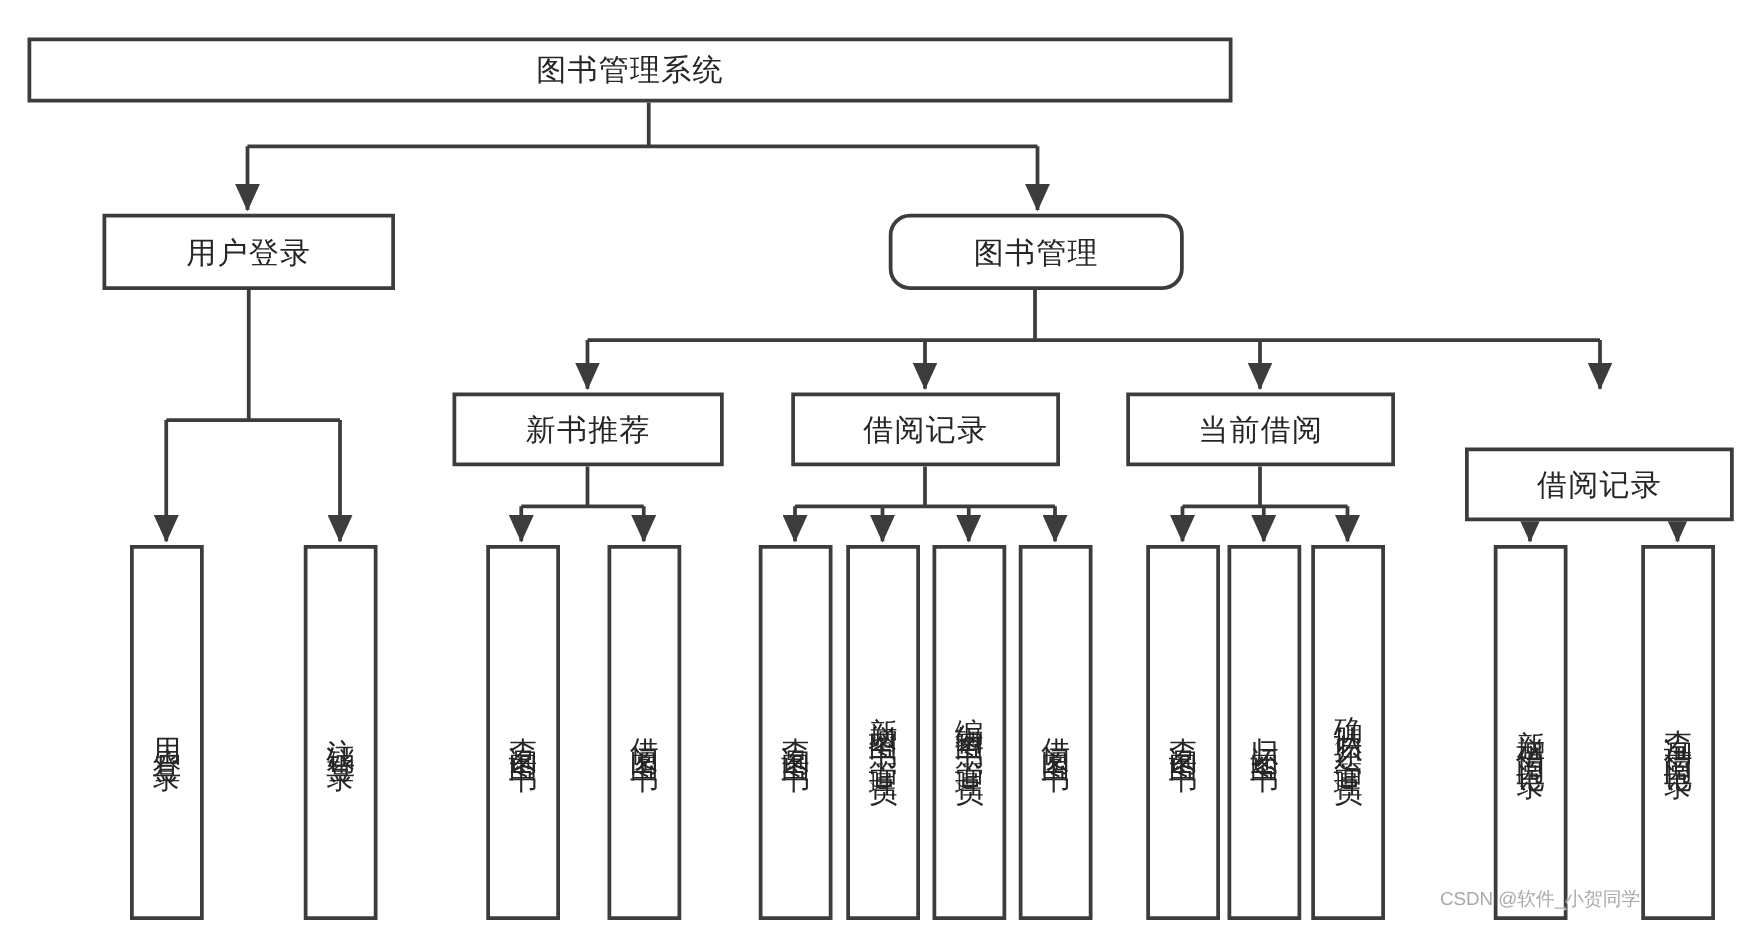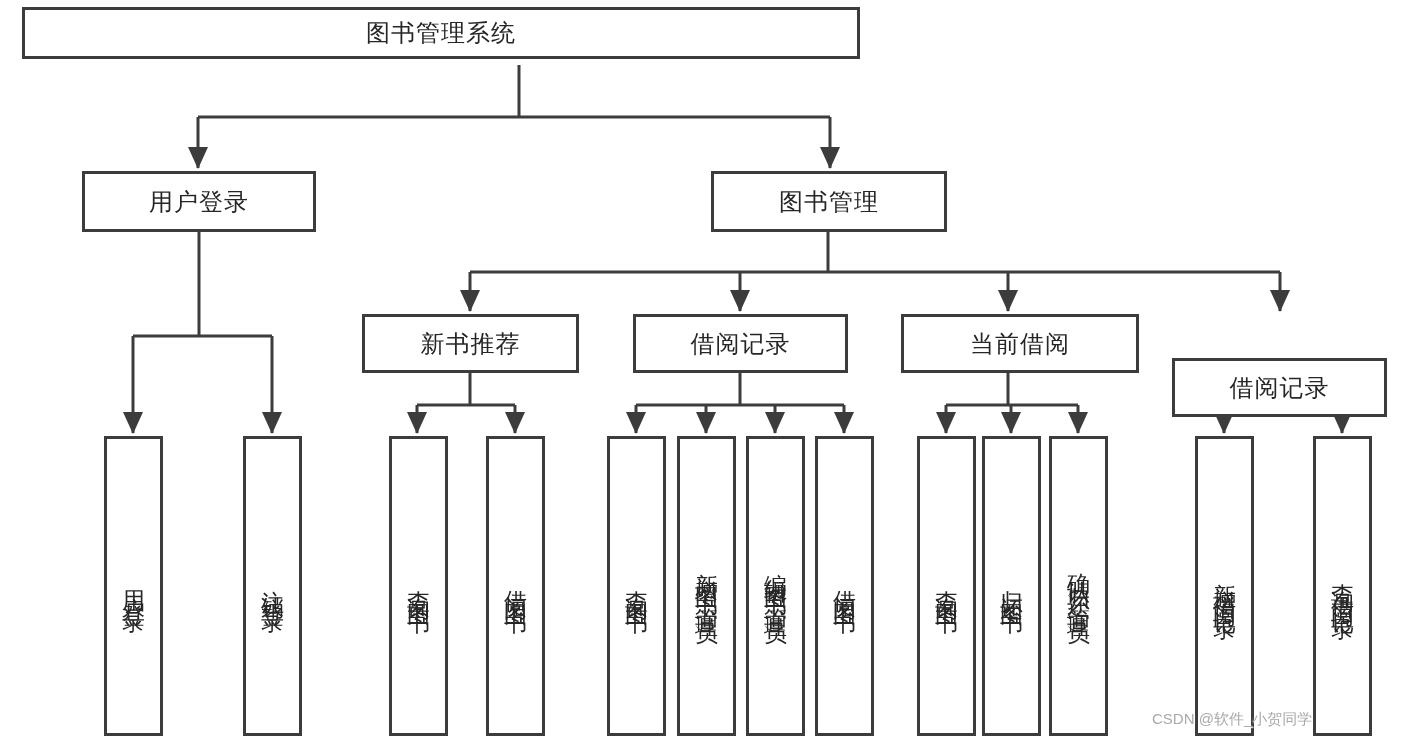--- a/index.html
+++ b/index.html
@@ -107,38 +107,38 @@
       <path d="M1011,405 L1011,433" marker-end="url(#arrow)"></path>
       <path d="M1078,405 L1078,433" marker-end="url(#arrow)"></path>
 
       <path d="M1280,373 L1280,405"></path>
       <path d="M1224,405 L1342,405"></path>
       <path d="M1224,405 L1224,433" marker-end="url(#arrow)"></path>
       <path d="M1342,405 L1342,433" marker-end="url(#arrow)"></path>
     </g>
   </svg>
 
-  <div class="node" style="left:22px; top:7px; width:838px; height:52px;">
+  <div class="node" style="left:22px; top:30px; width:964px; height:52px;">
     <span class="lbl">图书管理系统</span>
   </div>
 
   <div class="node" style="left:82px; top:171px; width:234px; height:61px;">
     <span class="lbl">用户登录</span>
   </div>
-  <div class="node" style="left:711px; top:171px; width:236px; height:61px;">
+  <div class="node" style="left:711px; top:171px; width:236px; height:61px;border-radius:17px;">
     <span class="lbl">图书管理</span>
   </div>
 
   <div class="node" style="left:362px; top:314px; width:217px; height:59px;">
     <span class="lbl">新书推荐</span>
   </div>
   <div class="node" style="left:633px; top:314px; width:215px; height:59px;">
     <span class="lbl">借阅记录</span>
   </div>
-  <div class="node" style="left:901px; top:314px; width:238px; height:59px;">
+  <div class="node" style="left:901px; top:314px; width:215px; height:59px;">
     <span class="lbl">当前借阅</span>
   </div>
   <div class="node" style="left:1172px; top:314px; width:215px; height:59px;margin-top:44px;">
     <span class="lbl">借阅记录</span>
   </div>
 
   <div class="node vbox" style="left:104px;">
     <span class="lbl">用户登录</span>
   </div>
   <div class="node vbox" style="left:243px;">

